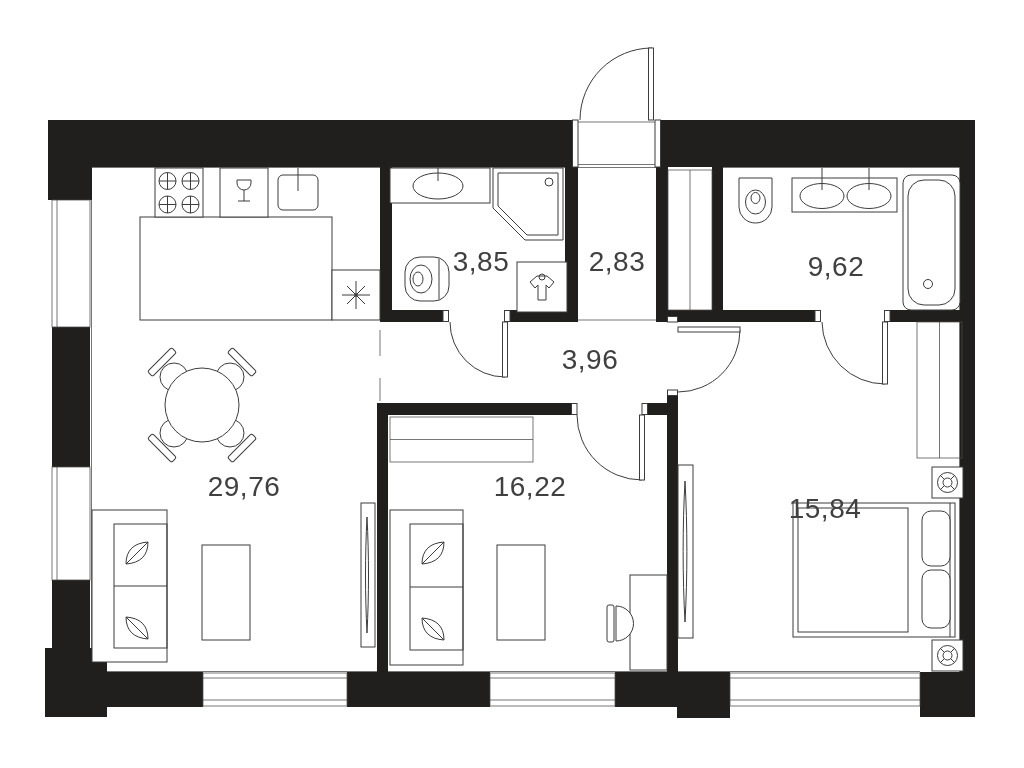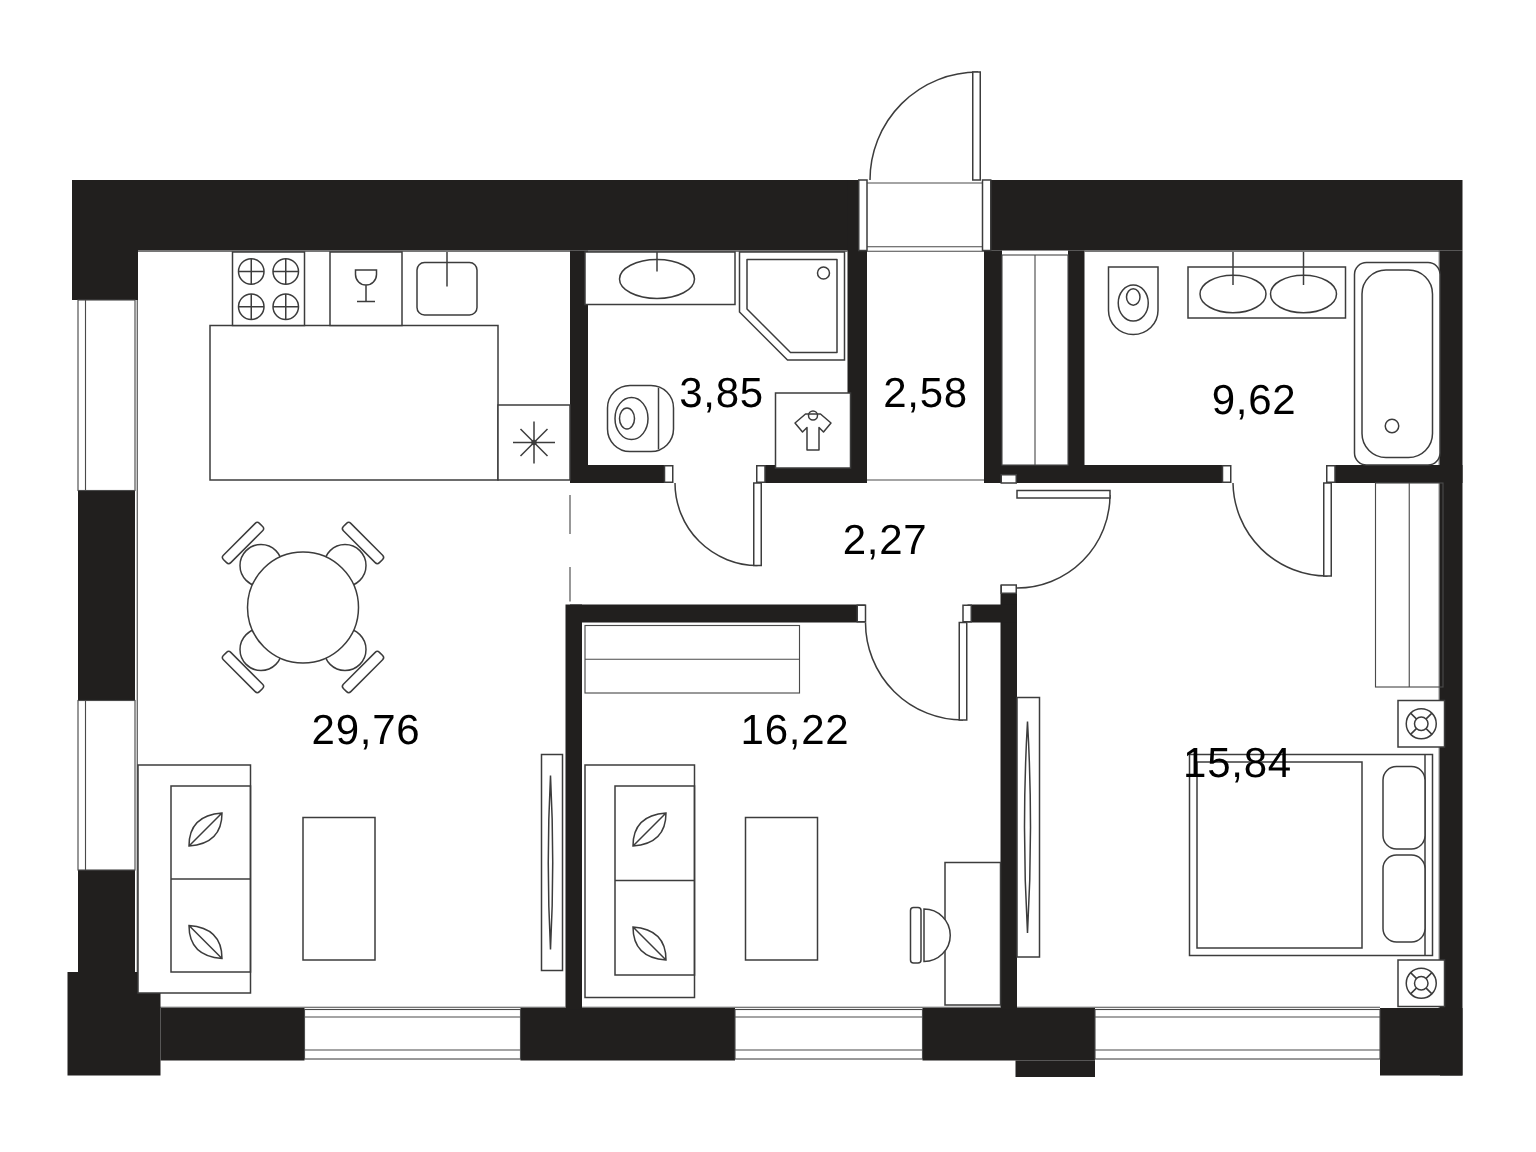--- a/index.html
+++ b/index.html
@@ -9,21 +9,21 @@
     background:#ffffff;
     font-family:"Liberation Sans", sans-serif;
     overflow:hidden;
   }
   .stage svg{position:absolute;left:0;top:0;}
   .room-label{
     position:absolute;
     transform:translate(-50%,-50%);
     font-size:28px;
     letter-spacing:0.5px;
-    color:#000000;
+    color:#404040;
     white-space:nowrap;
     user-select:none;
   }
   .w{fill:#211f1e;stroke:none;}
   .ln{stroke:#3c3c3c;stroke-width:1;fill:none;}
   .fx{stroke:#3c3c3c;stroke-width:1;fill:#ffffff;}
   .thin{stroke:#4a4a4a;stroke-width:0.75;fill:none;}
   .leaf{stroke:#3c3c3c;stroke-width:1;fill:#ffffff;}
 </style>
 </head>
@@ -293,16 +293,16 @@
       <circle class="ln" cx="947.5" cy="655.5" r="4.5"></circle>
       <path class="ln" d="M940.4,648.4 L944.4,652.4 M954.6,648.4 L950.6,652.4 M940.4,662.6 L944.4,658.6 M954.6,662.6 L950.6,658.6"></path>
     </g>
   </g>
 </svg>
 
 <div class="room-label" style="left:244px;top:487px;">29,76</div>
 <div class="room-label" style="left:530px;top:487px;">16,22</div>
 <div class="room-label" style="left:825px;top:509px;">15,84</div>
 <div class="room-label" style="left:481px;top:262px;">3,85</div>
-<div class="room-label" style="left:617px;top:262px;">2,58</div>
+<div class="room-label" style="left:617px;top:262px;">2,83</div>
 <div class="room-label" style="left:836px;top:267px;">9,62</div>
-<div class="room-label" style="left:590px;top:360px;">2,27</div>
+<div class="room-label" style="left:590px;top:360px;">3,96</div>
 </div>
 
 </body></html>

